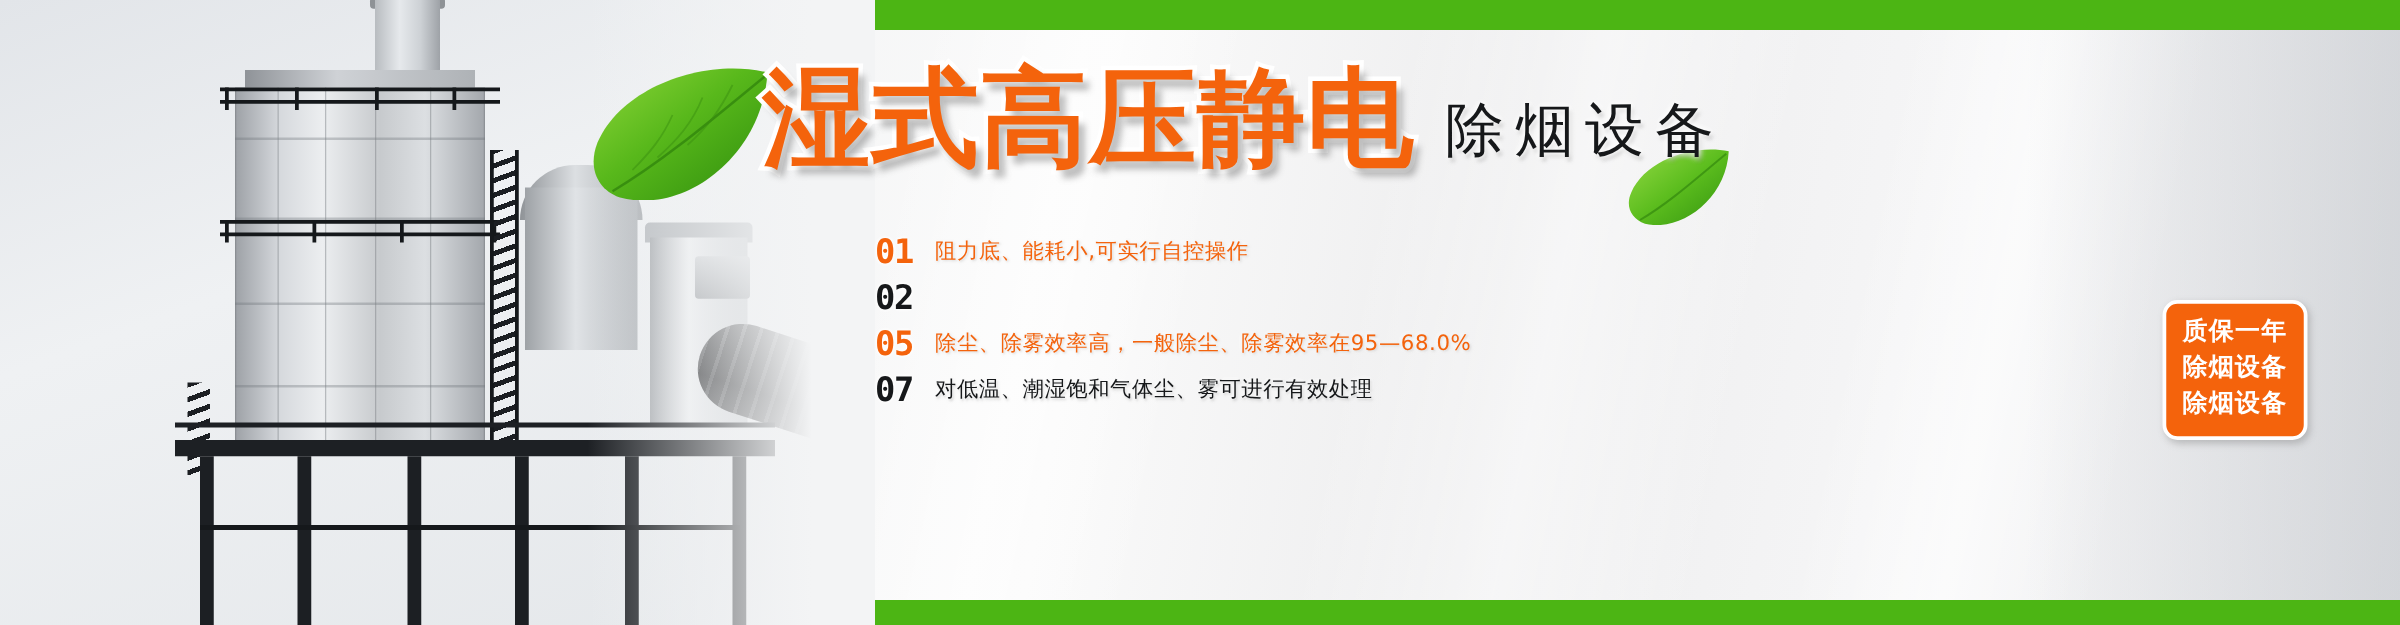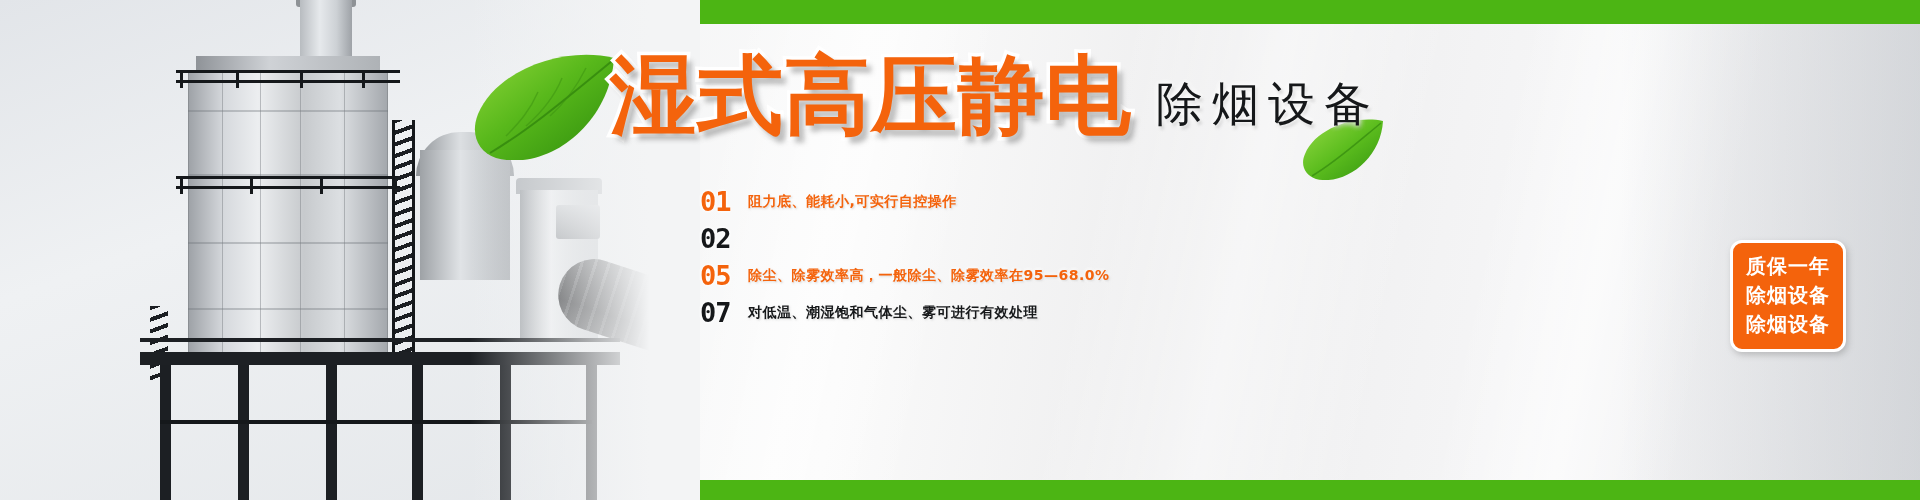--- a/index.html
+++ b/index.html
@@ -154,43 +154,43 @@
     font-size: 27px;
     font-weight: 700;
     line-height: 31px;
     letter-spacing: -1px;
     flex: 0 0 auto;
     width: 48px;
     text-shadow: 0 0 4px #fff, 0 0 4px #fff;
   }
   .feat-text {
     font-family: "DejaVu Sans", "Liberation Sans", sans-serif;
-    font-size: 14px;
-    font-weight: 700;
+    font-size: 17px;
+    font-weight: 400;
     line-height: 31px;
     letter-spacing: .5px;
     text-shadow: 0 0 5px #fff, 0 0 5px #fff, 1px 1px 2px rgba(140,140,140,.5);
   }
   .c-orange { color: #f4630c; }
   .c-dark   { color: #16181a; }
 
   
   #badge {
     position: absolute;
     right: 74px; top: 240px;
     width: 116px;
     background: #f4630c;
     border: 3px solid #ffffff;
     border-radius: 12px;
     padding: 9px 6px 10px;
     box-shadow: 2px 3px 6px rgba(110,110,110,.35);
     text-align: center;
   }
   #badge div {
-    font-family: Liberation Sans, sans-serif;
+    font-family: Liberation Mono, monospace;
     color: #ffffff;
     font-size: 20px;
     font-weight: 700;
     line-height: 29px;
     letter-spacing: 1px;
   }
 </style>
 </head>
 <body>
 

